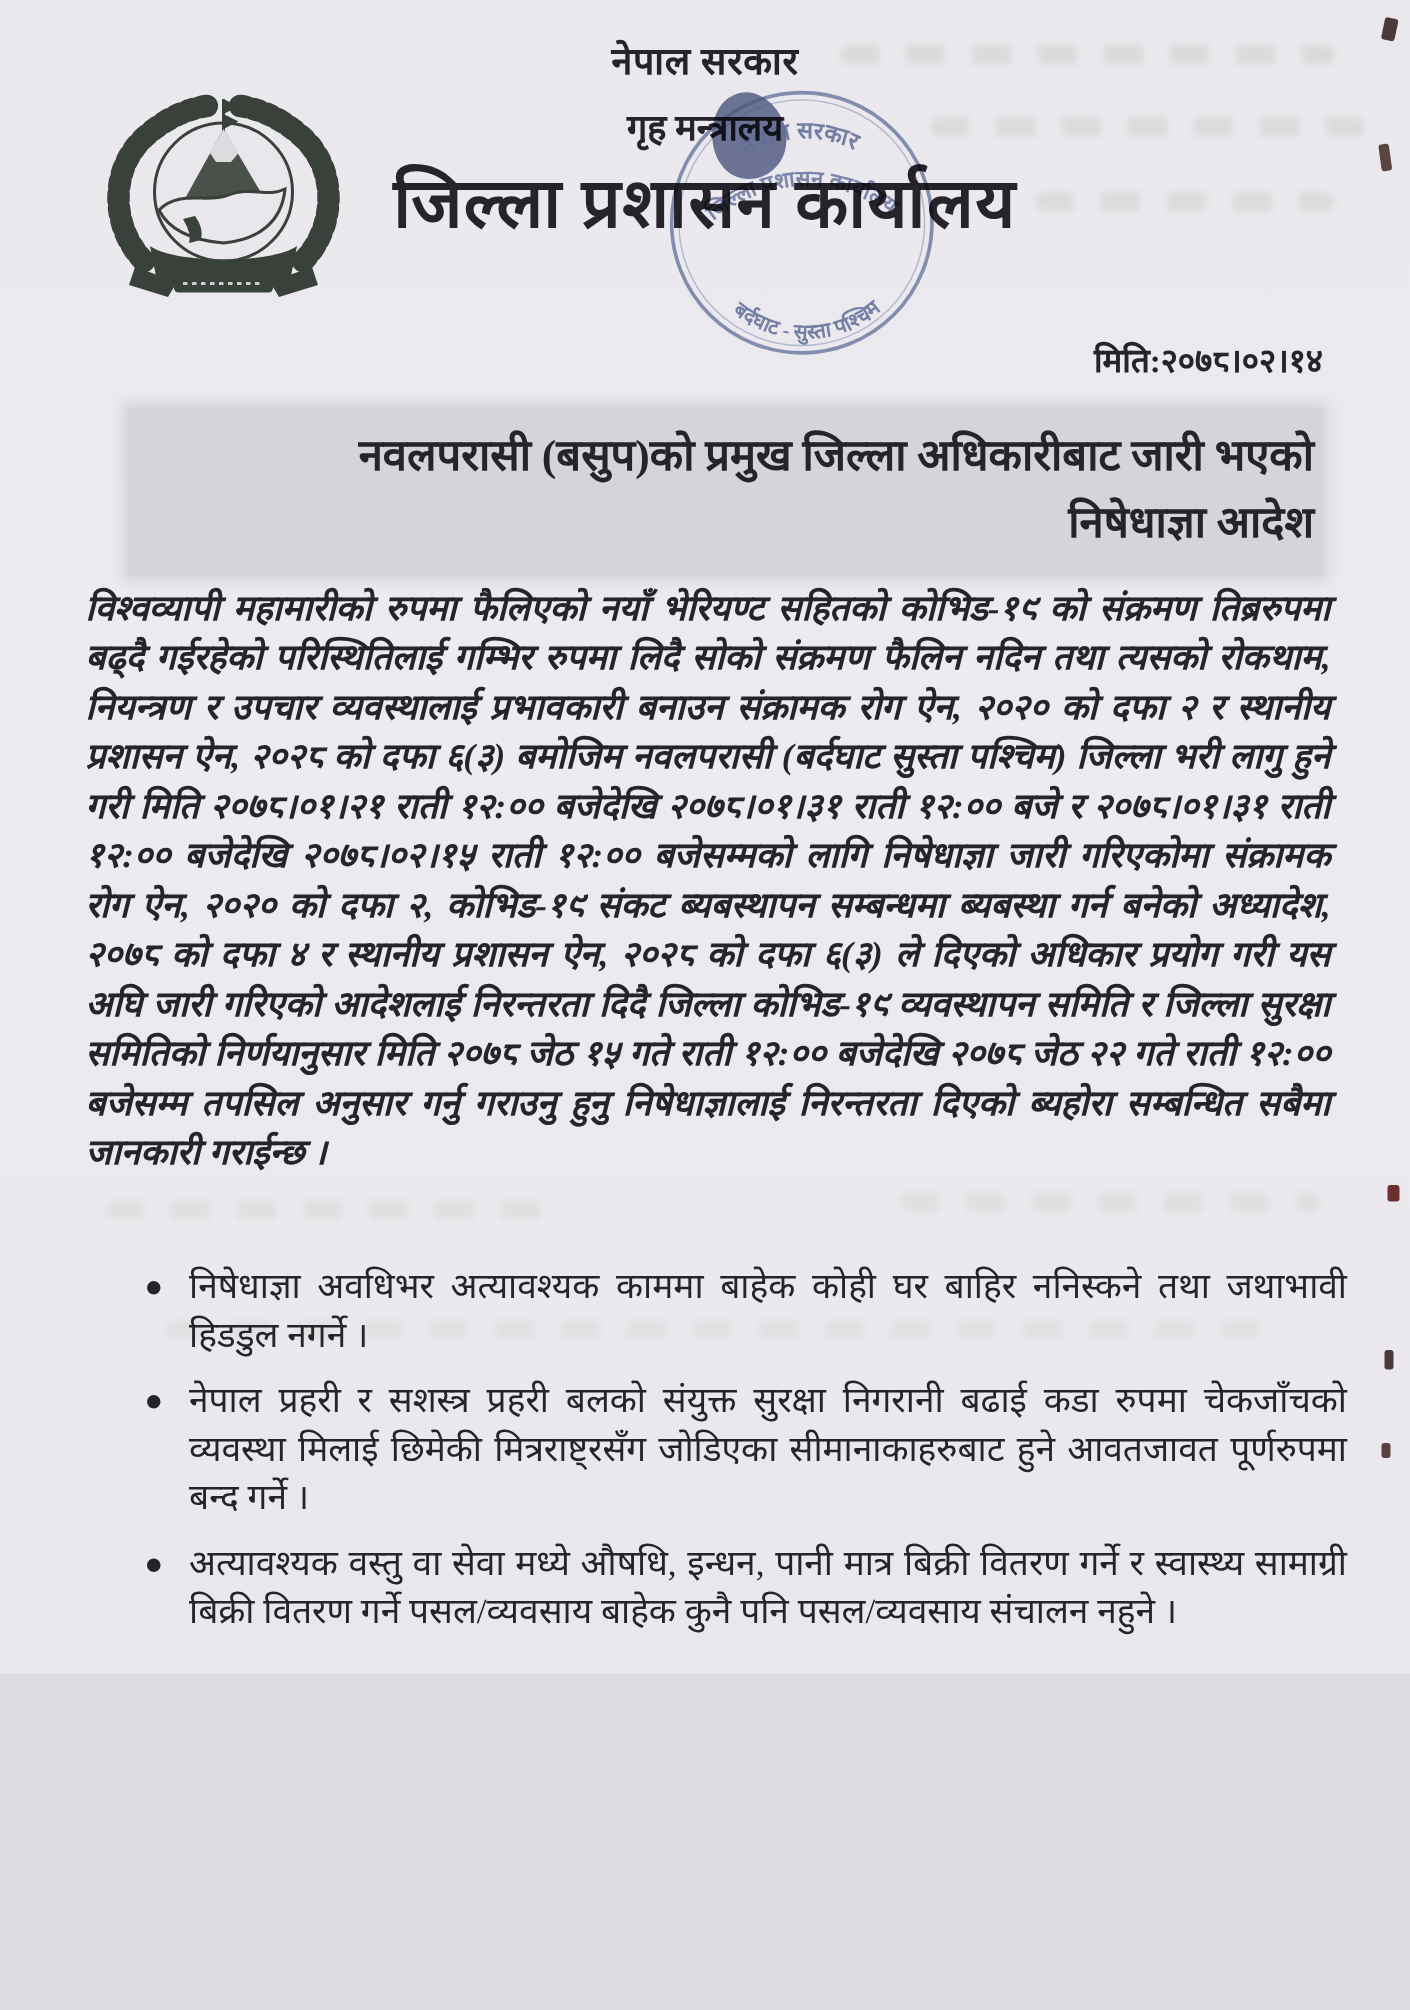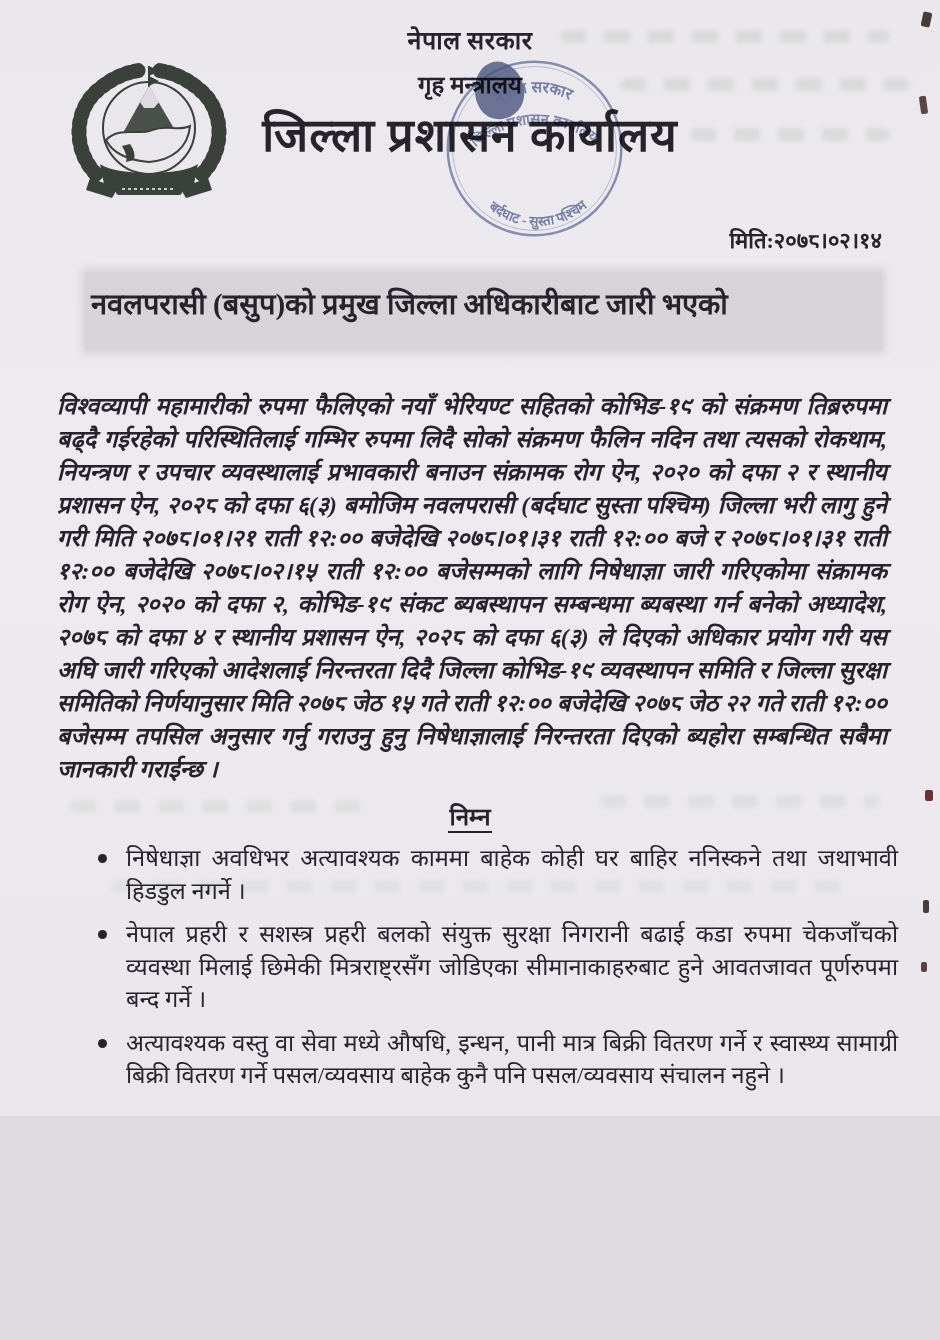--- a/index.html
+++ b/index.html
@@ -19,21 +19,21 @@
   .district-line{top:183px;font-size:27px;font-weight:700;}
   .date-line{top:224px;right:58px;font-size:22px;font-weight:700;margin-left:48px;}
   
   .emblem{left:60px;top:56px;width:178px;height:148px;}
   
   .hdr-stamp{left:438px;top:50px;width:195px;height:195px;mix-blend-mode:multiply;opacity:.82;}
   
   .title-band{
     left:85px;top:272px;width:797px;min-height:78px;
     background:#d7d4d9;box-shadow:0 0 8px 4px rgba(120,115,125,.18);
-    text-align:left;padding:10px 6px 12px 6px;box-sizing:border-box;
+    text-align:right;padding:10px 6px 12px 6px;box-sizing:border-box;
   }
   .title-band .t1,.title-band .t2{font-size:29px;font-weight:700;line-height:45px;}
   
   .body-par{
     left:57px;top:390px;width:830px;
     font-size:23.5px;line-height:33px;font-weight:600;
     text-align:justify;
     font-style:italic;
   }
   .list-head{top:799px;font-size:24px;font-weight:700;}
@@ -121,27 +121,25 @@
     <text font-size="15" font-weight="bold" fill="#46598f" opacity=".8" font-family="Liberation Serif, DejaVu Serif, serif">
       <textPath href="#arcMid" startOffset="50%" text-anchor="middle">जिल्ला प्रशासन कार्यालय</textPath>
     </text>
     <text font-size="14" font-weight="bold" fill="#46598f" opacity=".85" font-family="Liberation Serif, DejaVu Serif, serif">
       <textPath href="#arcBot" startOffset="50%" text-anchor="middle">बर्दघाट - सुस्ता पश्चिम</textPath>
     </text>
   </svg>
 
   <div class="abs title-band">
     <div class="t1">नवलपरासी (बसुप)को प्रमुख जिल्ला अधिकारीबाट जारी भएको</div>
+    <div class="t2">निषेधाज्ञा आदेश</div>
   </div>
 
   <div class="abs body-par">विश्वव्यापी महामारीको रुपमा फैलिएको नयाँ भेरियण्ट सहितको कोभिड-१९ को संक्रमण तिब्ररुपमा बढ्दै गईरहेको परिस्थितिलाई गम्भिर रुपमा लिदै सोको संक्रमण फैलिन नदिन तथा त्यसको रोकथाम, नियन्त्रण र उपचार व्यवस्थालाई प्रभावकारी बनाउन संक्रामक रोग ऐन, २०२० को दफा २ र स्थानीय प्रशासन ऐन, २०२८ को दफा ६(३) बमोजिम नवलपरासी (बर्दघाट सुस्ता पश्चिम) जिल्ला भरी लागु हुने गरी मिति २०७८।०१।२१ राती १२:०० बजेदेखि २०७८।०१।३१ राती १२:०० बजे र २०७८।०१।३१ राती १२:०० बजेदेखि २०७८।०२।१५ राती १२:०० बजेसम्मको लागि निषेधाज्ञा जारी गरिएकोमा संक्रामक रोग ऐन, २०२० को दफा २, कोभिड-१९ संकट ब्यबस्थापन सम्बन्धमा ब्यबस्था गर्न बनेको अध्यादेश, २०७८ को दफा ४ र स्थानीय प्रशासन ऐन, २०२८ को दफा ६(३) ले दिएको अधिकार प्रयोग गरी यस अघि जारी गरिएको आदेशलाई निरन्तरता दिदै जिल्ला कोभिड-१९ व्यवस्थापन समिति र जिल्ला सुरक्षा समितिको निर्णयानुसार मिति २०७८ जेठ १५ गते राती १२:०० बजेदेखि २०७८ जेठ २२ गते राती १२:०० बजेसम्म तपसिल अनुसार गर्नु गराउनु हुनु निषेधाज्ञालाई निरन्तरता दिएको ब्यहोरा सम्बन्धित सबैमा जानकारी गराईन्छ ।</div>
 
-  <div class="abs center list-head">
-    <span>निम्न</span>
-  </div>
 
   <ul class="abs points">
     <li>
       <span class="dot"></span>
       <span>निषेधाज्ञा अवधिभर अत्यावश्यक काममा बाहेक कोही घर बाहिर ननिस्कने तथा जथाभावी हिडडुल नगर्ने ।</span>
     </li>
     <li>
       <span class="dot"></span>
       <span>नेपाल प्रहरी र सशस्त्र प्रहरी बलको संयुक्त सुरक्षा निगरानी बढाई कडा रुपमा चेकजाँचको व्यवस्था मिलाई छिमेकी मित्रराष्ट्रसँग जोडिएका सीमानाकाहरुबाट हुने आवतजावत पूर्णरुपमा बन्द गर्ने ।</span>
     </li>

